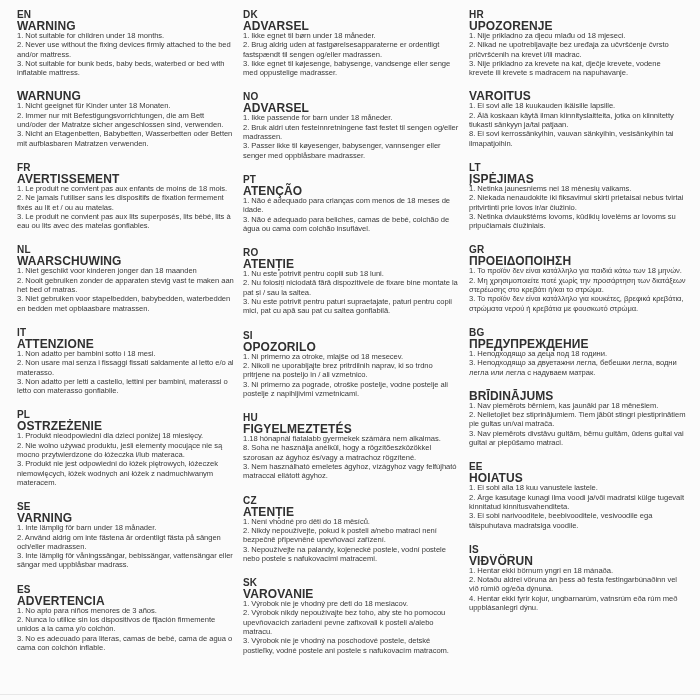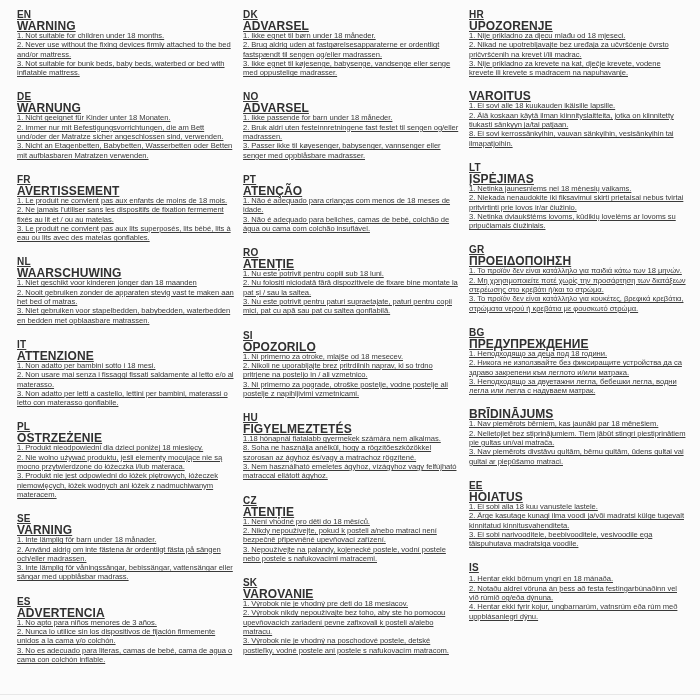--- a/index.html
+++ b/index.html
@@ -19,21 +19,20 @@
     box-sizing: border-box;
     width: 700px;
     padding: 9px 0 0 17px;
     display: grid;
     grid-template-columns: 222px 222px 222px;
     column-gap: 4px;
     align-items: start;
   }
   .col {
     min-width: 0;
-    text-decoration: underline;
   }
   .lang-section {
     margin: 0 0 14px 0;
   }
   .lang-code {
     font-size: 10px;
     line-height: 12px;
     font-weight: bold;
     color: #303030;
     margin: 0;
@@ -69,21 +68,20 @@
 <div class="page">
   <div class="col">
       <section class="lang-section">
     <h2 class="lang-code">EN</h2>
     <h3 class="warn-title">WARNING</h3>
   <p class="warn-item">1. Not suitable for children under 18 months.</p>
         <p class="warn-item">2. Never use without the fixing devices firmly attached to the bed and/or mattress.</p>
         <p class="warn-item">3. Not suitable for bunk beds, baby beds, waterbed or bed with inflatable mattress.</p>
       </section>
       <section class="lang-section">
-    <h2 class="lang-code">DE</h2>
     <h3 class="warn-title">WARNUNG</h3>
   <p class="warn-item">1. Nicht geeignet für Kinder unter 18 Monaten.</p>
         <p class="warn-item">2. Immer nur mit Befestigungsvorrichtungen, die am Bett und/oder der Matratze sicher angeschlossen sind, verwenden.</p>
         <p class="warn-item">3. Nicht an Etagenbetten, Babybetten, Wasserbetten oder Betten mit aufblasbaren Matratzen verwenden.</p>
       </section>
       <section class="lang-section">
     <h2 class="lang-code">FR</h2>
     <h3 class="warn-title">AVERTISSEMENT</h3>
   <p class="warn-item">1. Le produit ne convient pas aux enfants de moins de 18 mois.</p>
         <p class="warn-item">2. Ne jamais l'utiliser sans les dispositifs de fixation fermement fixés au lit et / ou au matelas.</p>
@@ -207,37 +205,37 @@
     <h2 class="lang-code">GR</h2>
     <h3 class="warn-title">ΠΡΟΕΙΔΟΠΟΙΗΣΗ</h3>
   <p class="warn-item">1. Το προϊόν δεν είναι κατάλληλο για παιδιά κάτω των 18 μηνών.</p>
         <p class="warn-item">2. Μη χρησιμοποιείτε ποτέ χωρίς την προσάρτηση των διατάξεων στερέωσης στο κρεβάτι ή/και το στρώμα.</p>
         <p class="warn-item">3. Το προϊόν δεν είναι κατάλληλο για κουκέτες, βρεφικά κρεβάτια, στρώματα νερού ή κρεβάτια με φουσκωτό στρώμα.</p>
       </section>
       <section class="lang-section">
     <h2 class="lang-code">BG</h2>
     <h3 class="warn-title">ПРЕДУПРЕЖДЕНИЕ</h3>
   <p class="warn-item">1. Неподходящо за деца под 18 години.</p>
-        <p class="warn-item">2. Никога не използвайте без фиксиращите устройства да са здраво закрепени към леглото и/или матрака.</p>
         <p class="warn-item">3. Неподходящо за двуетажни легла, бебешки легла, водни легла или легла с надуваем матрак.</p>
       </section>
       <section class="lang-section">
     <h3 class="warn-title">BRĪDINĀJUMS</h3>
   <p class="warn-item">1. Nav piemērots bērniem, kas jaunāki par 18 mēnešiem.</p>
         <p class="warn-item">2. Nelietojiet bez stiprinājumiem. Tiem jābūt stingri piestiprinātiem pie gultas un/vai matrača.</p>
         <p class="warn-item">3. Nav piemērots divstāvu gultām, bērnu gultām, ūdens gultai vai gultai ar piepūšamo matraci.</p>
       </section>
       <section class="lang-section">
     <h2 class="lang-code">EE</h2>
     <h3 class="warn-title">HOIATUS</h3>
   <p class="warn-item">1. Ei sobi alla 18 kuu vanustele lastele.</p>
         <p class="warn-item">2. Ärge kasutage kunagi ilma voodi ja/või madratsi külge tugevalt kinnitatud kinnitusvahenditeta.</p>
         <p class="warn-item">3. Ei sobi narivooditele, beebivooditele, vesivoodile ega täispuhutava madratsiga voodile.</p>
       </section>
       <section class="lang-section">
     <h2 class="lang-code">IS</h2>
+    <h3 class="warn-title">VIÐVÖRUN</h3>
   <p class="warn-item">1. Hentar ekki börnum yngri en 18 mánaða.</p>
         <p class="warn-item">2. Notaðu aldrei vöruna án þess að festa festingarbúnaðinn vel við rúmið og/eða dýnuna.</p>
         <p class="warn-item">4. Hentar ekki fyrir kojur, ungbarnarúm, vatnsrúm eða rúm með uppblásanlegri dýnu.</p>
       </section>
     </div>
 </div>
 <div class="page-bottom-edge"></div>
 
 </body></html>

